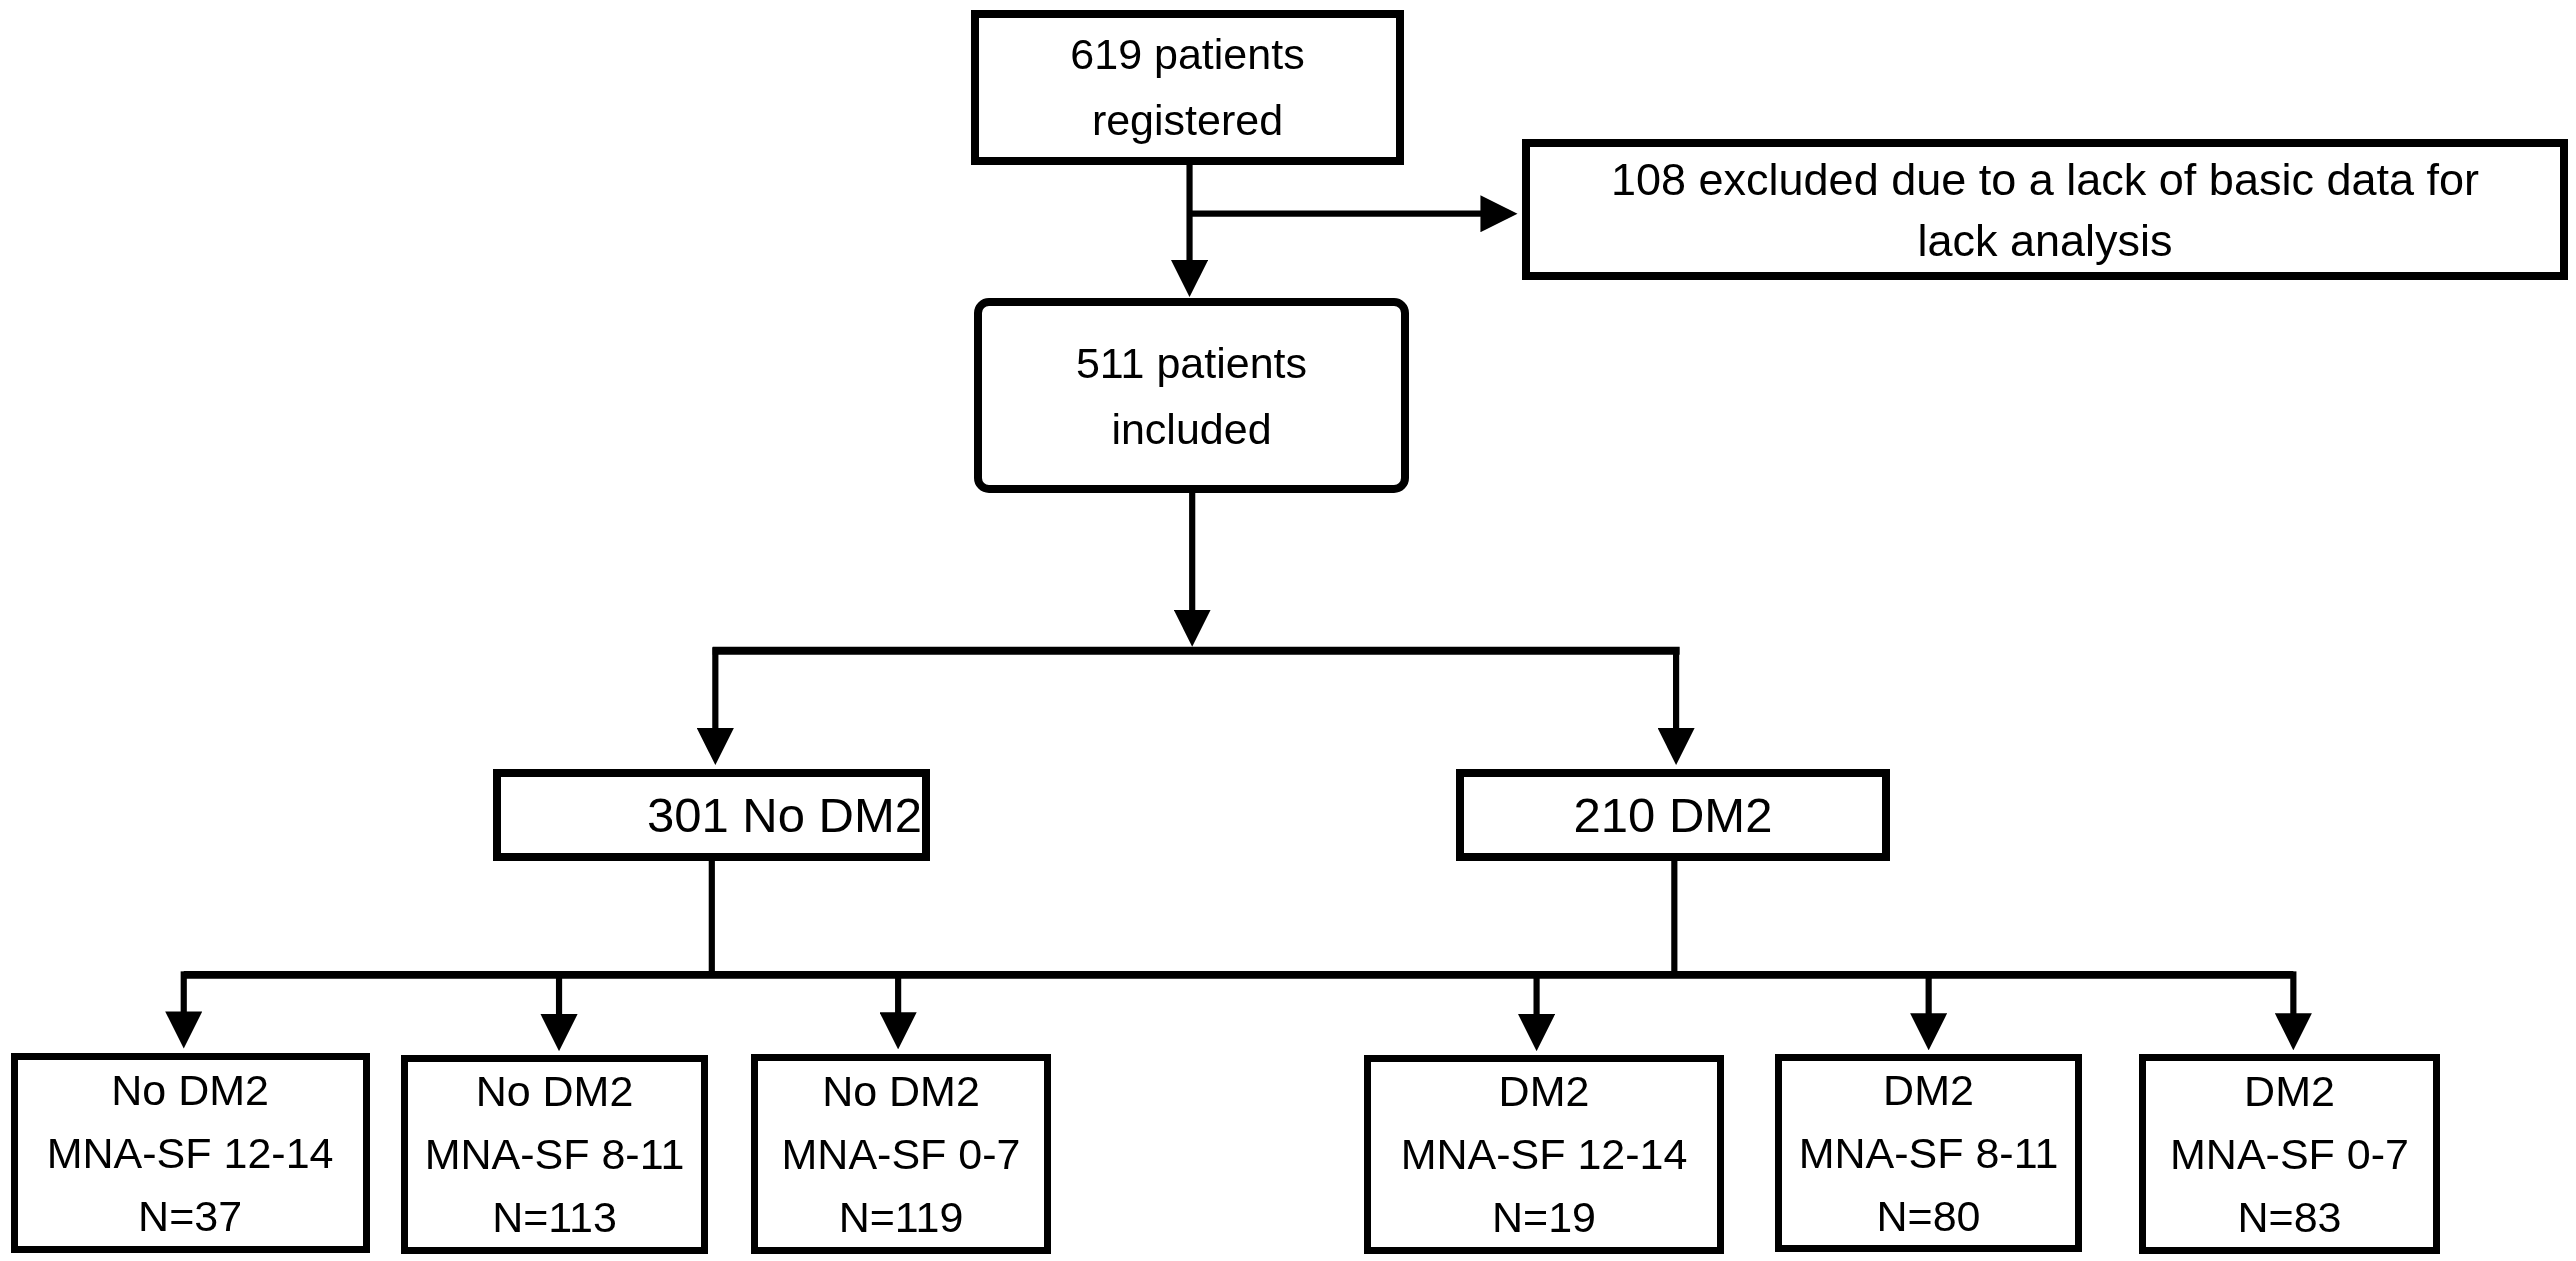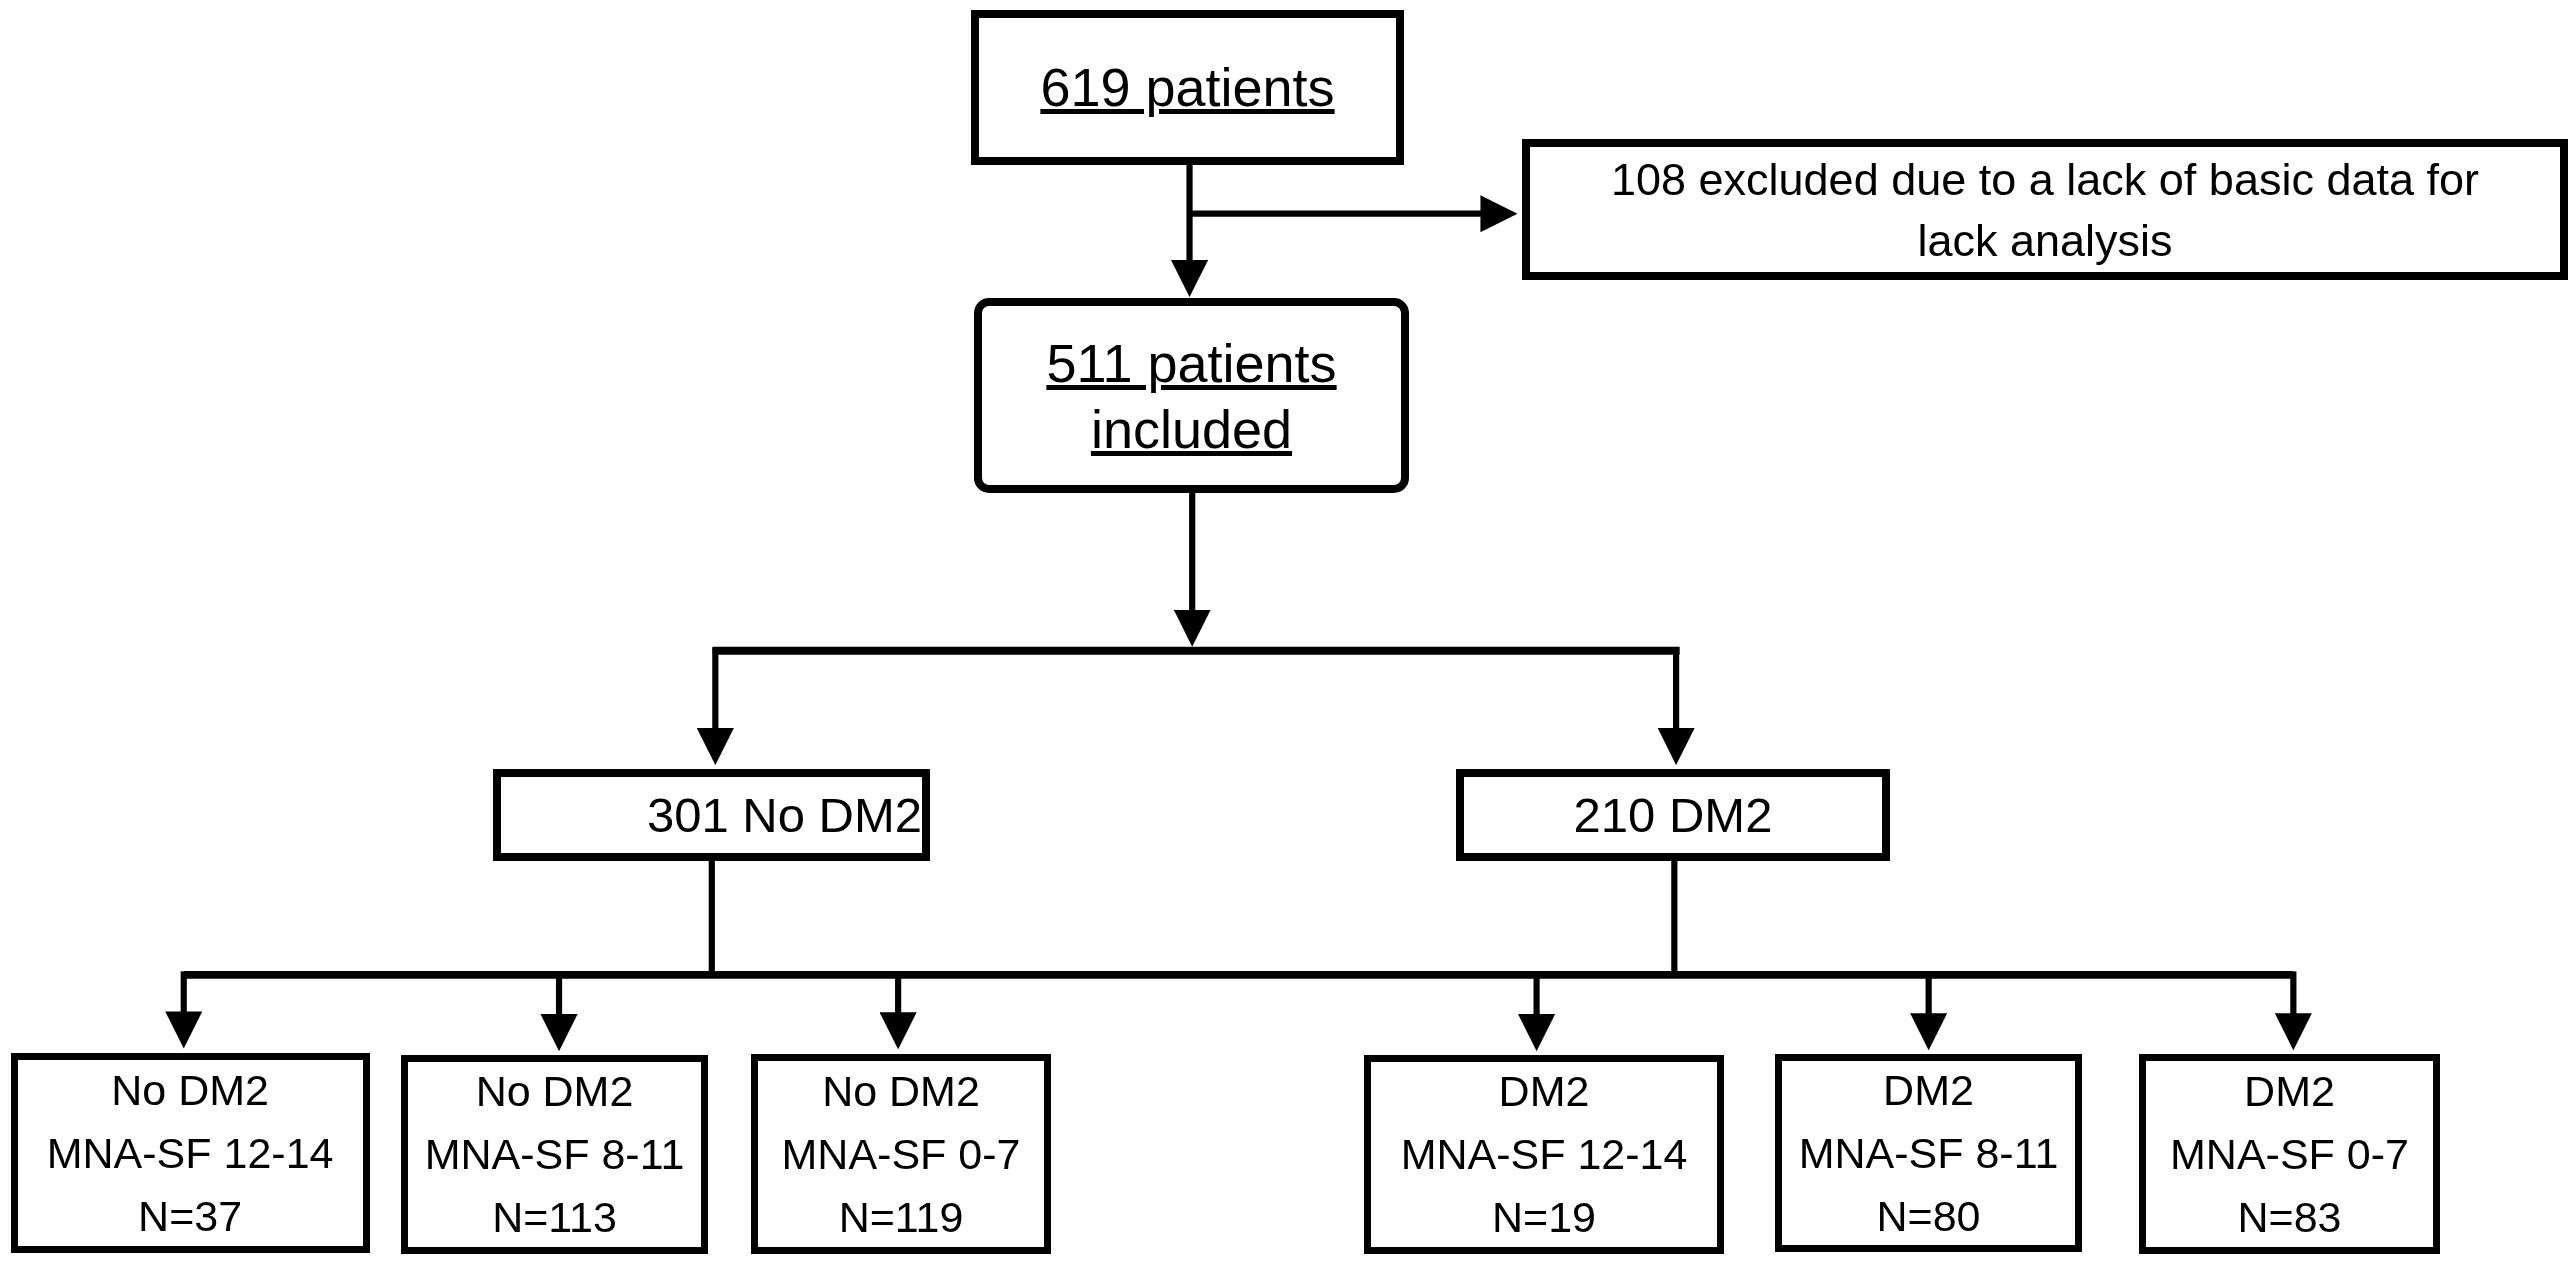--- a/index.html
+++ b/index.html
@@ -23,21 +23,21 @@
     border: 8px solid #000000;
     background: #ffffff;
     display: flex;
     flex-direction: column;
     align-items: center;
     justify-content: center;
     text-align: center;
     color: #000000;
   }
   .node span { display: block; white-space: nowrap; }
-  .lvl1 { font-size: 54px; line-height: 66px; text-decoration: underline; }
+  .lvl1 { font-size: 43px; line-height: 66px; }
   .excl { font-size: 45px; line-height: 61px; border-width: 8px; justify-content: center; }
   .lvl2 { font-size: 49px; line-height: 62px; }
   .leaf { border-width: 7px; font-size: 43px; line-height: 63px; justify-content: center; }
 
   
   #box-registered { left: 971px; top: 9.7px;   width: 433px;  height: 155px; }
   #box-excluded   { left: 1522px; top: 139px;  width: 1046px; height: 141px; }
   #box-included   { left: 974px; top: 298px;  width: 435px;  height: 195px; border-radius: 15px; }
   #box-nodm2      { left: 493px;  top: 769px;  width: 437px;  height: 92px; align-items: flex-end; }
   #box-dm2        { left: 1456px; top: 769px;  width: 434px;  height: 92px; }
@@ -83,20 +83,21 @@
       <line x1="633" y1="1104" x2="633" y2="1182" marker-end="url(#arrow)"></line>
       <line x1="1017" y1="1104" x2="1017" y2="1180" marker-end="url(#arrow)"></line>
       <line x1="1740" y1="1104" x2="1740" y2="1182" marker-end="url(#arrow)"></line>
       <line x1="2184" y1="1104" x2="2184" y2="1181" marker-end="url(#arrow)"></line>
       <line x1="2597" y1="1100" x2="2597" y2="1181" marker-end="url(#arrow)"></line>
     </g>
   </svg>
 
   <div class="node lvl1" id="box-registered">
     <span>619 patients</span>
+    <span>registered</span>
   </div>
 
   <div class="node excl" id="box-excluded">
     <span>108 excluded due to a lack of basic data for</span>
     <span>lack analysis</span>
   </div>
 
   <div class="node lvl1" id="box-included">
     <span>511 patients</span>
     <span>included</span>

